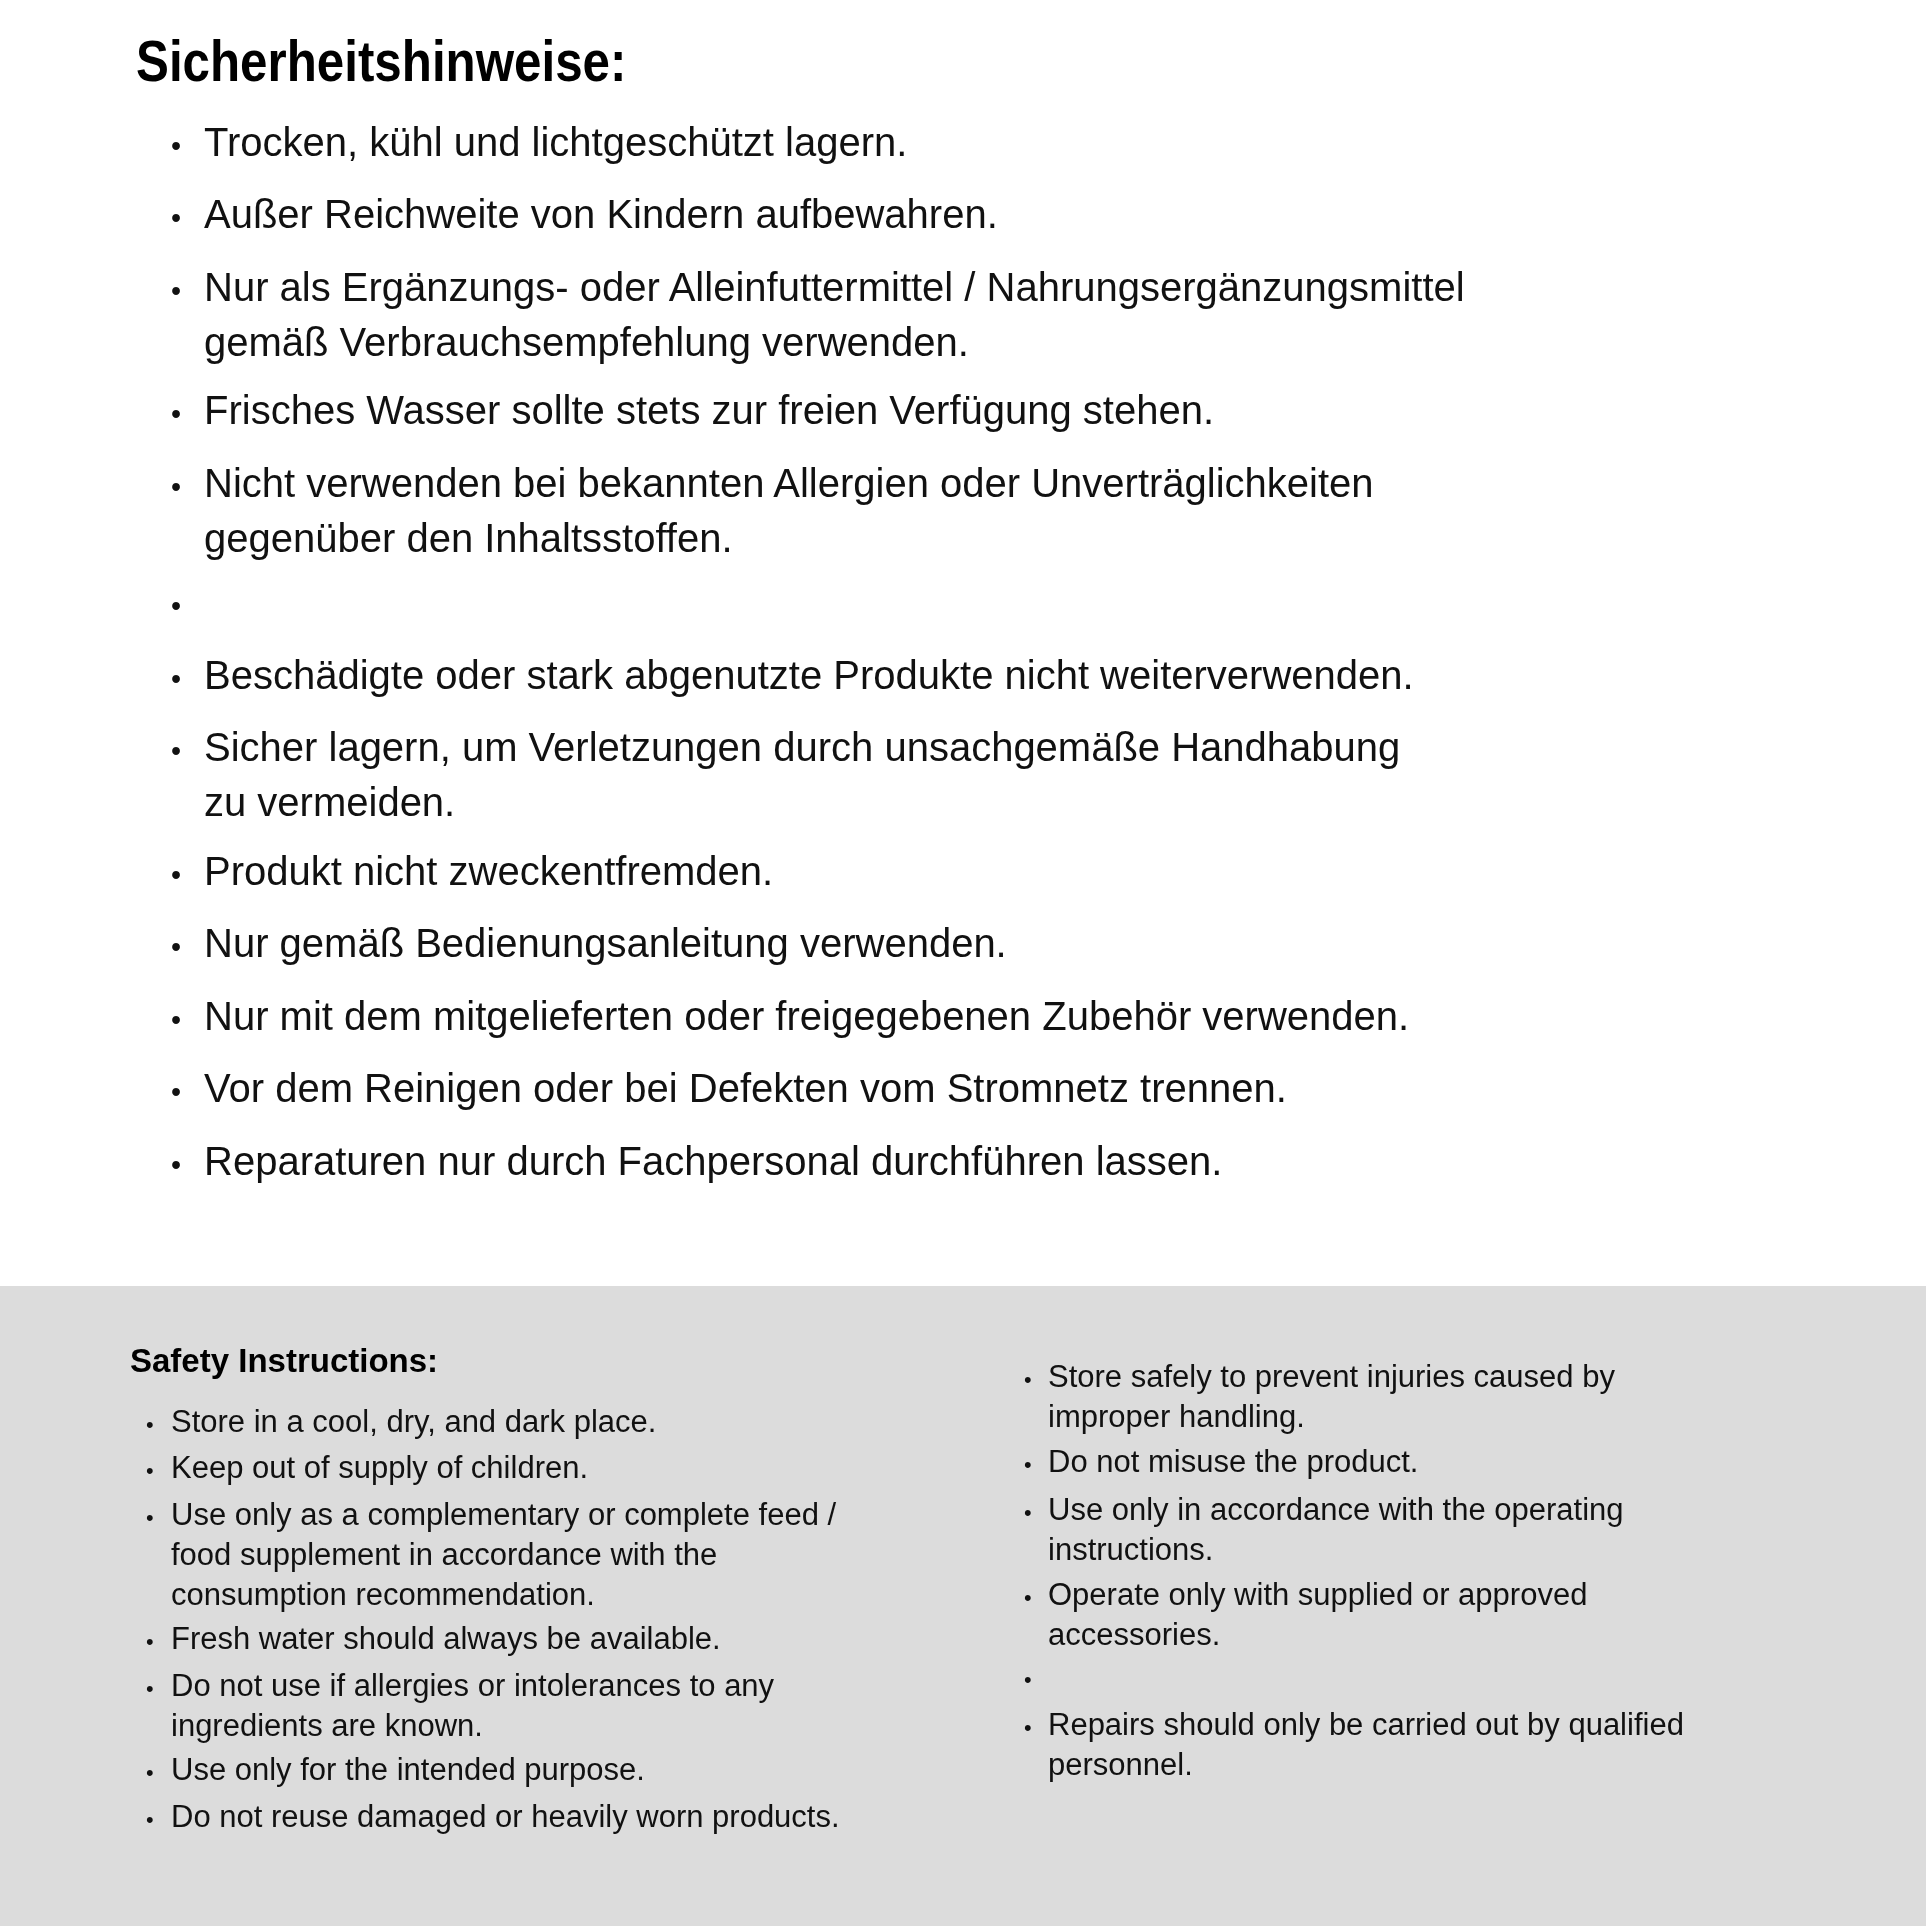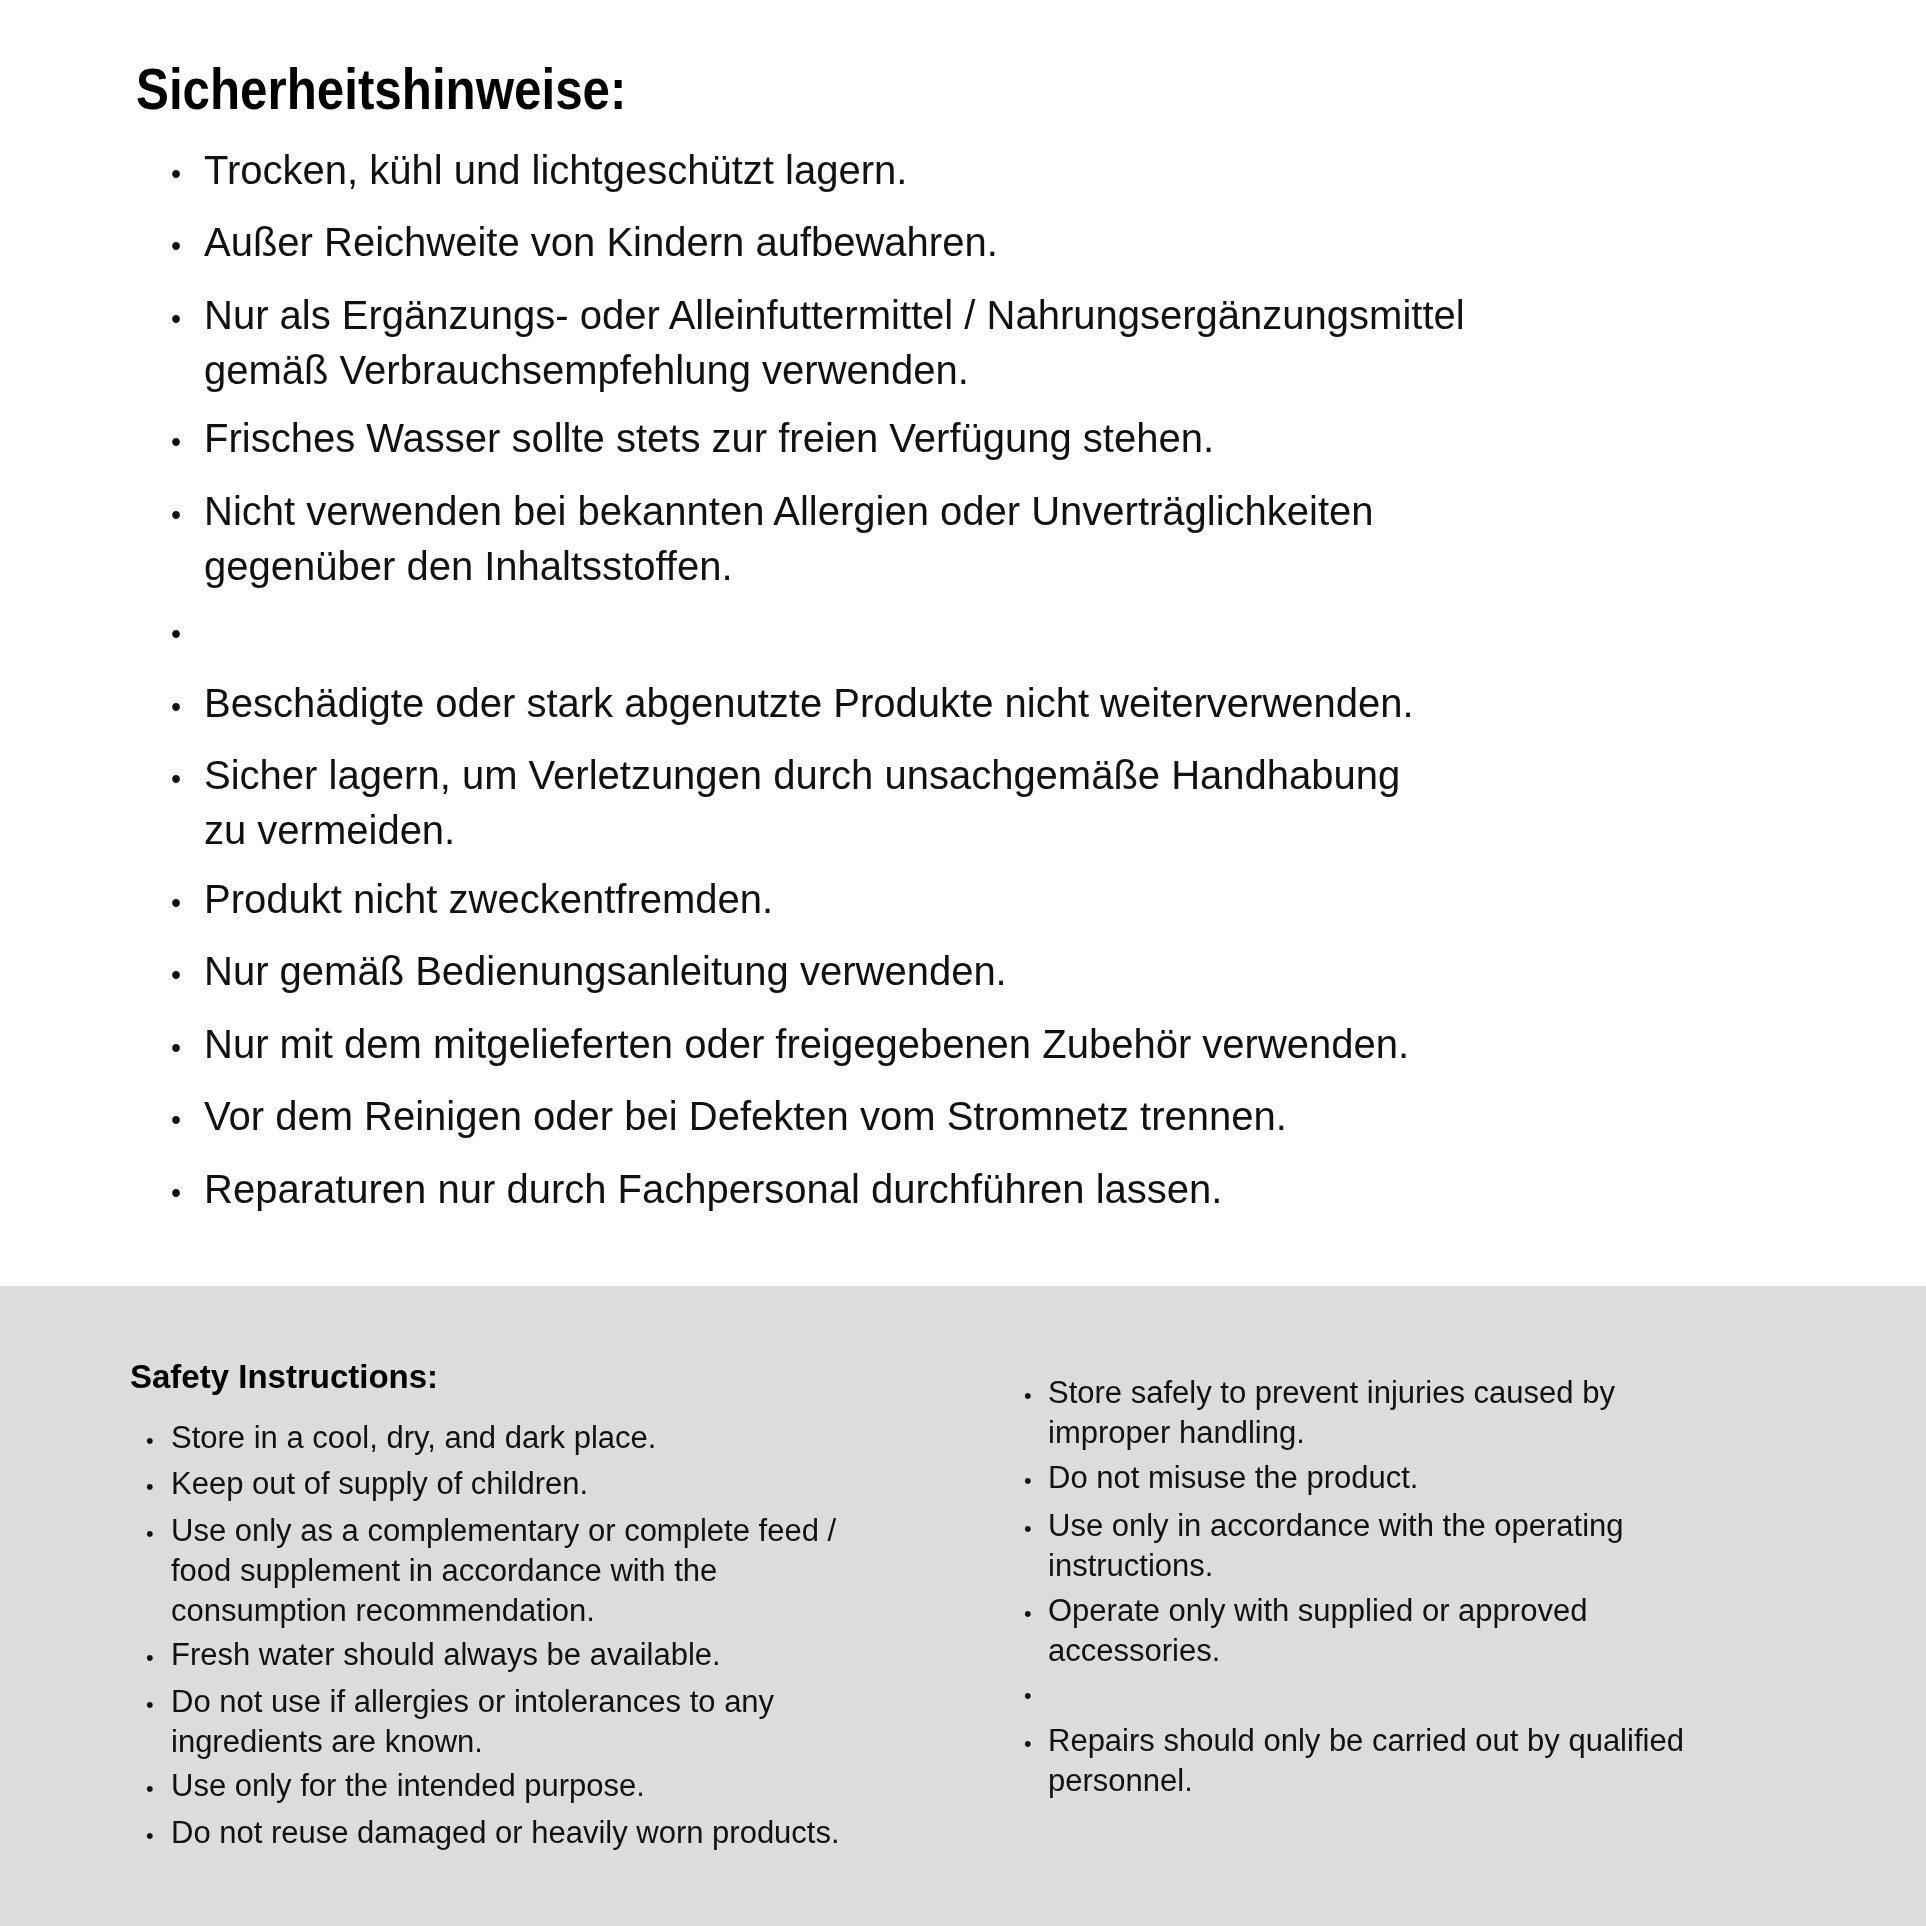--- a/index.html
+++ b/index.html
@@ -10,21 +10,21 @@
     color: #111111;
     position: relative;
     overflow: hidden;
   }
 
   
   .section-de {
     position: absolute; top: 0; left: 0; right: 0; height: 1286px;
     background: #ffffff;
     box-sizing: border-box;
-    padding: 58px 39px 0 136px;
+    padding: 30px 39px 0 136px;
   }
   .section-de h1 {
     margin: 0 0 22.5px 0;
     font-size: 58px; font-weight: 700; color: #000000;
     line-height: 62px;
     transform: scaleX(0.85); transform-origin: 0 0;
     white-space: nowrap;
   }
   .section-de ul {
     list-style: none; margin: 0; padding: 0 0 0 35px;
@@ -32,21 +32,21 @@
   }
   .section-de li { display: flex; align-items: baseline; margin: 0 0 13.5px 0; }
   .section-de .marker { flex: 0 0 33px; font-size: 0.72em; }
   .section-de .text { white-space: pre-line; }
 
   
   .section-en {
     position: absolute; top: 1286px; left: 0; right: 0; bottom: 0;
     background: #dcdcdc;
     box-sizing: border-box;
-    padding: 16px 32px 0 130px;
+    padding: 0 32px 0 130px;
     display: flex;
   }
   .col-left { flex: 0 0 894px; }
   .col-right { flex: 1 1 auto; }
   .section-en h2 {
     margin: 56px 0 22.5px 0;
     font-size: 33px; font-weight: 700; color: #000000;
     line-height: 37px;
     white-space: nowrap;
   }

